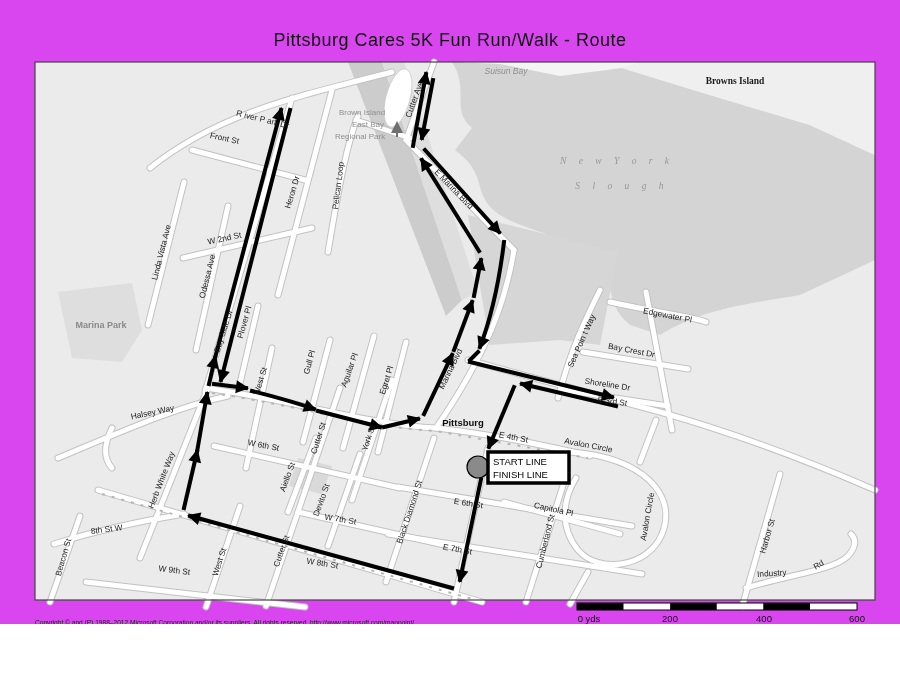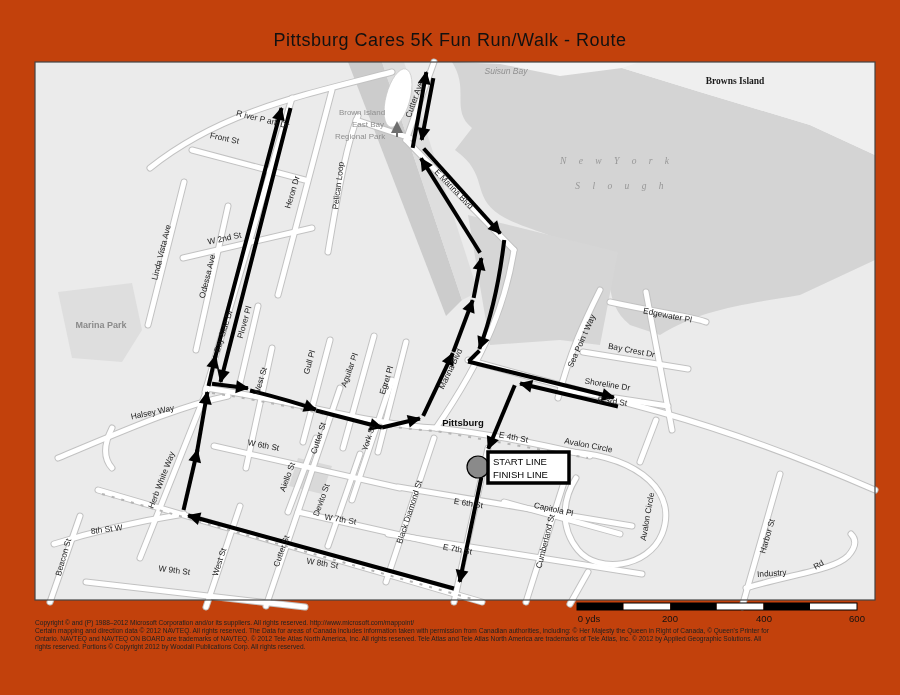--- a/index.html
+++ b/index.html
@@ -1,16 +1,16 @@
 <!DOCTYPE html>
 <html><head>
 <meta charset="utf-8">
 <style>
   html,body{margin:0;padding:0;background:#fff;}
-  .page{position:relative;width:900px;height:695px;background:#c2410c;overflow:hidden;
+  .page{position:relative;width:900px;height:624px;background:#d946ef;overflow:hidden;
         font-family:"Liberation Sans",sans-serif;}
   .title{position:absolute;top:30px;left:0;width:900px;text-align:center;
          font-size:18px;color:#111;letter-spacing:.5px;}
   .footer{position:absolute;left:35px;top:619px;width:830px;font-size:6.6px;
           line-height:8px;color:#222;}
   svg text{font-family:"Liberation Sans",sans-serif;fill:#1c1c1c;font-size:8.3px;}
   text.area{fill:#8f8f8f;font-size:8px;}
   text.areab{fill:#8a8a8a;font-size:9px;font-weight:bold;}
   text.bay{fill:#909090;font-size:8.5px;font-style:italic;}
   text.serifb{font-family:"Liberation Serif",serif;font-weight:bold;font-size:9.5px;fill:#1a1a1a;}

